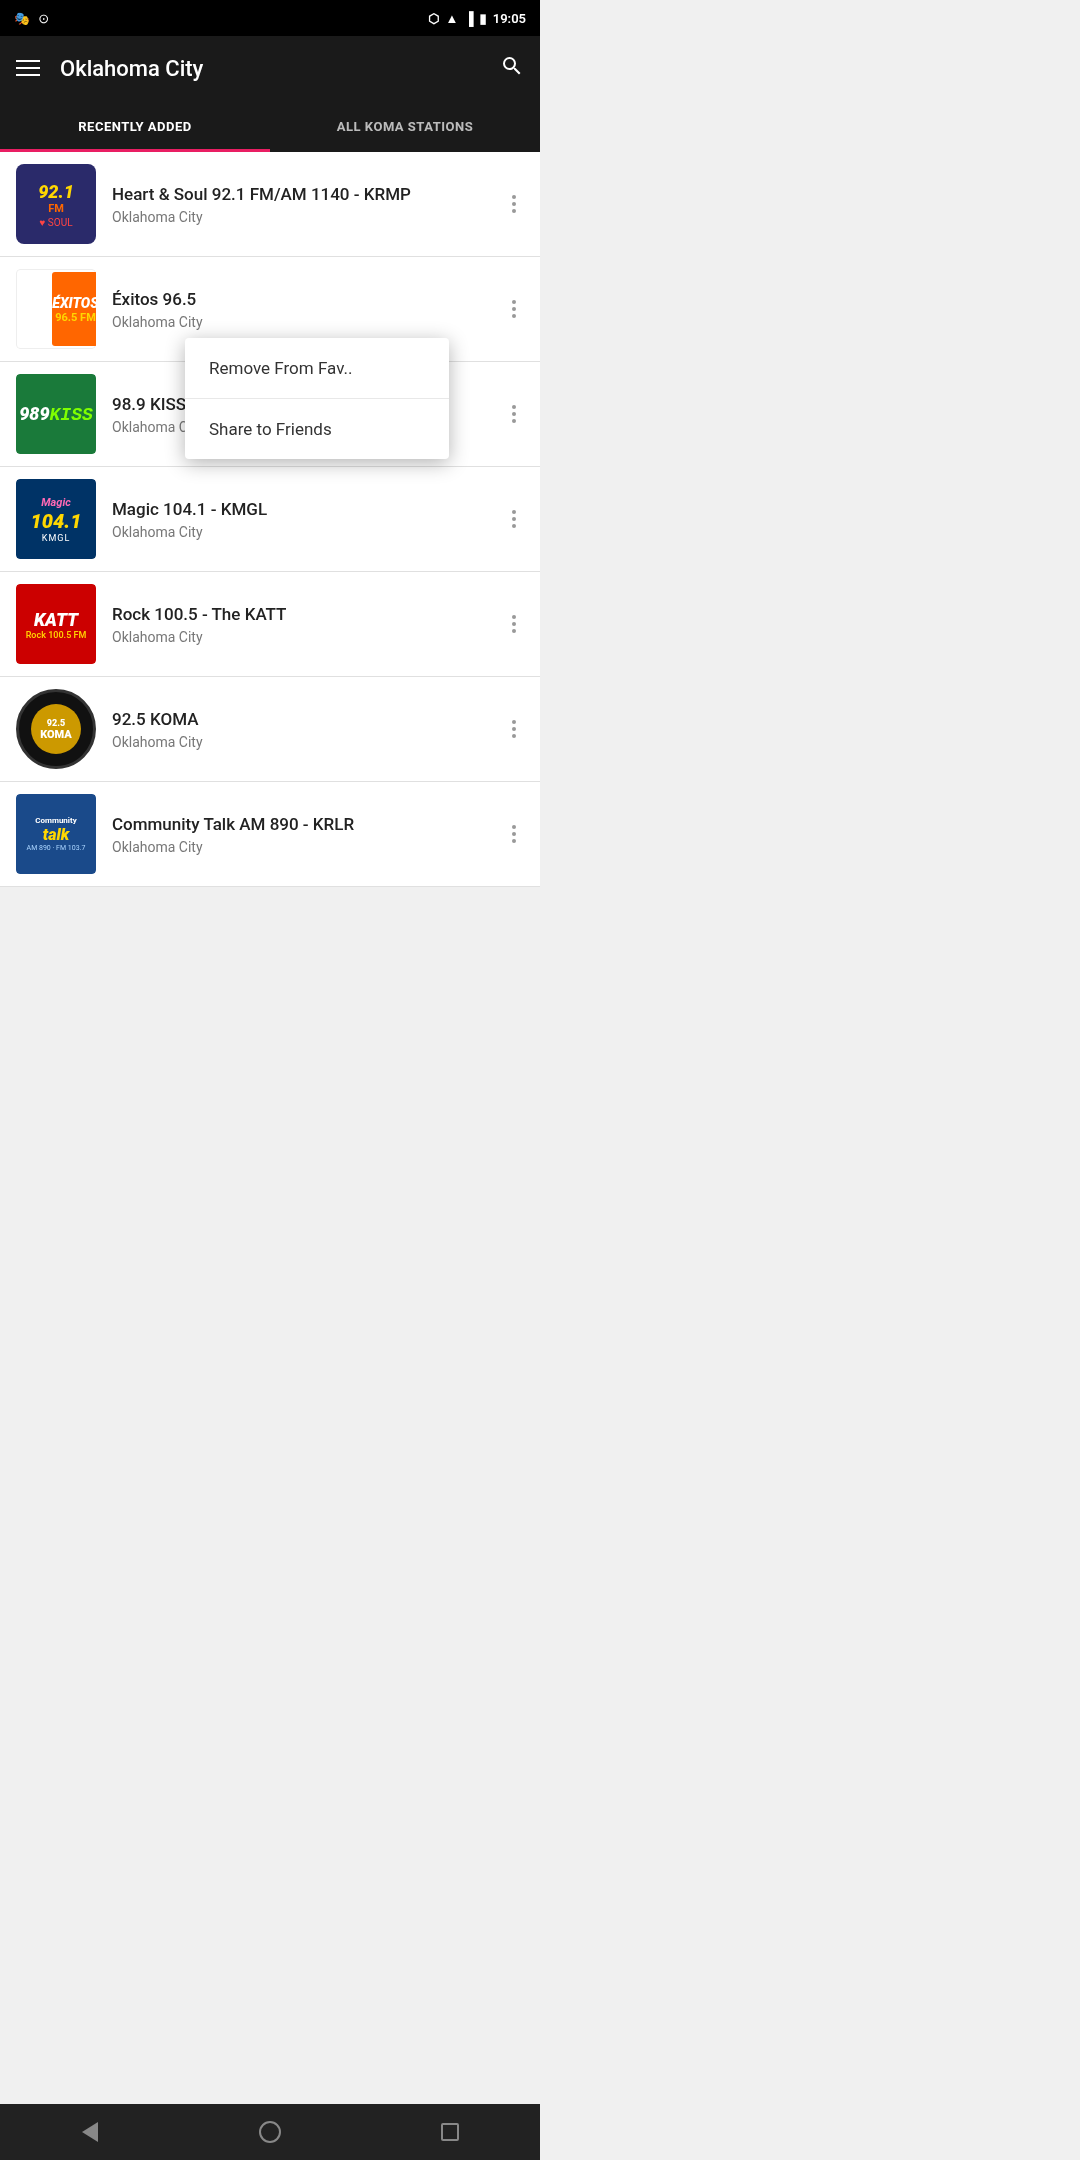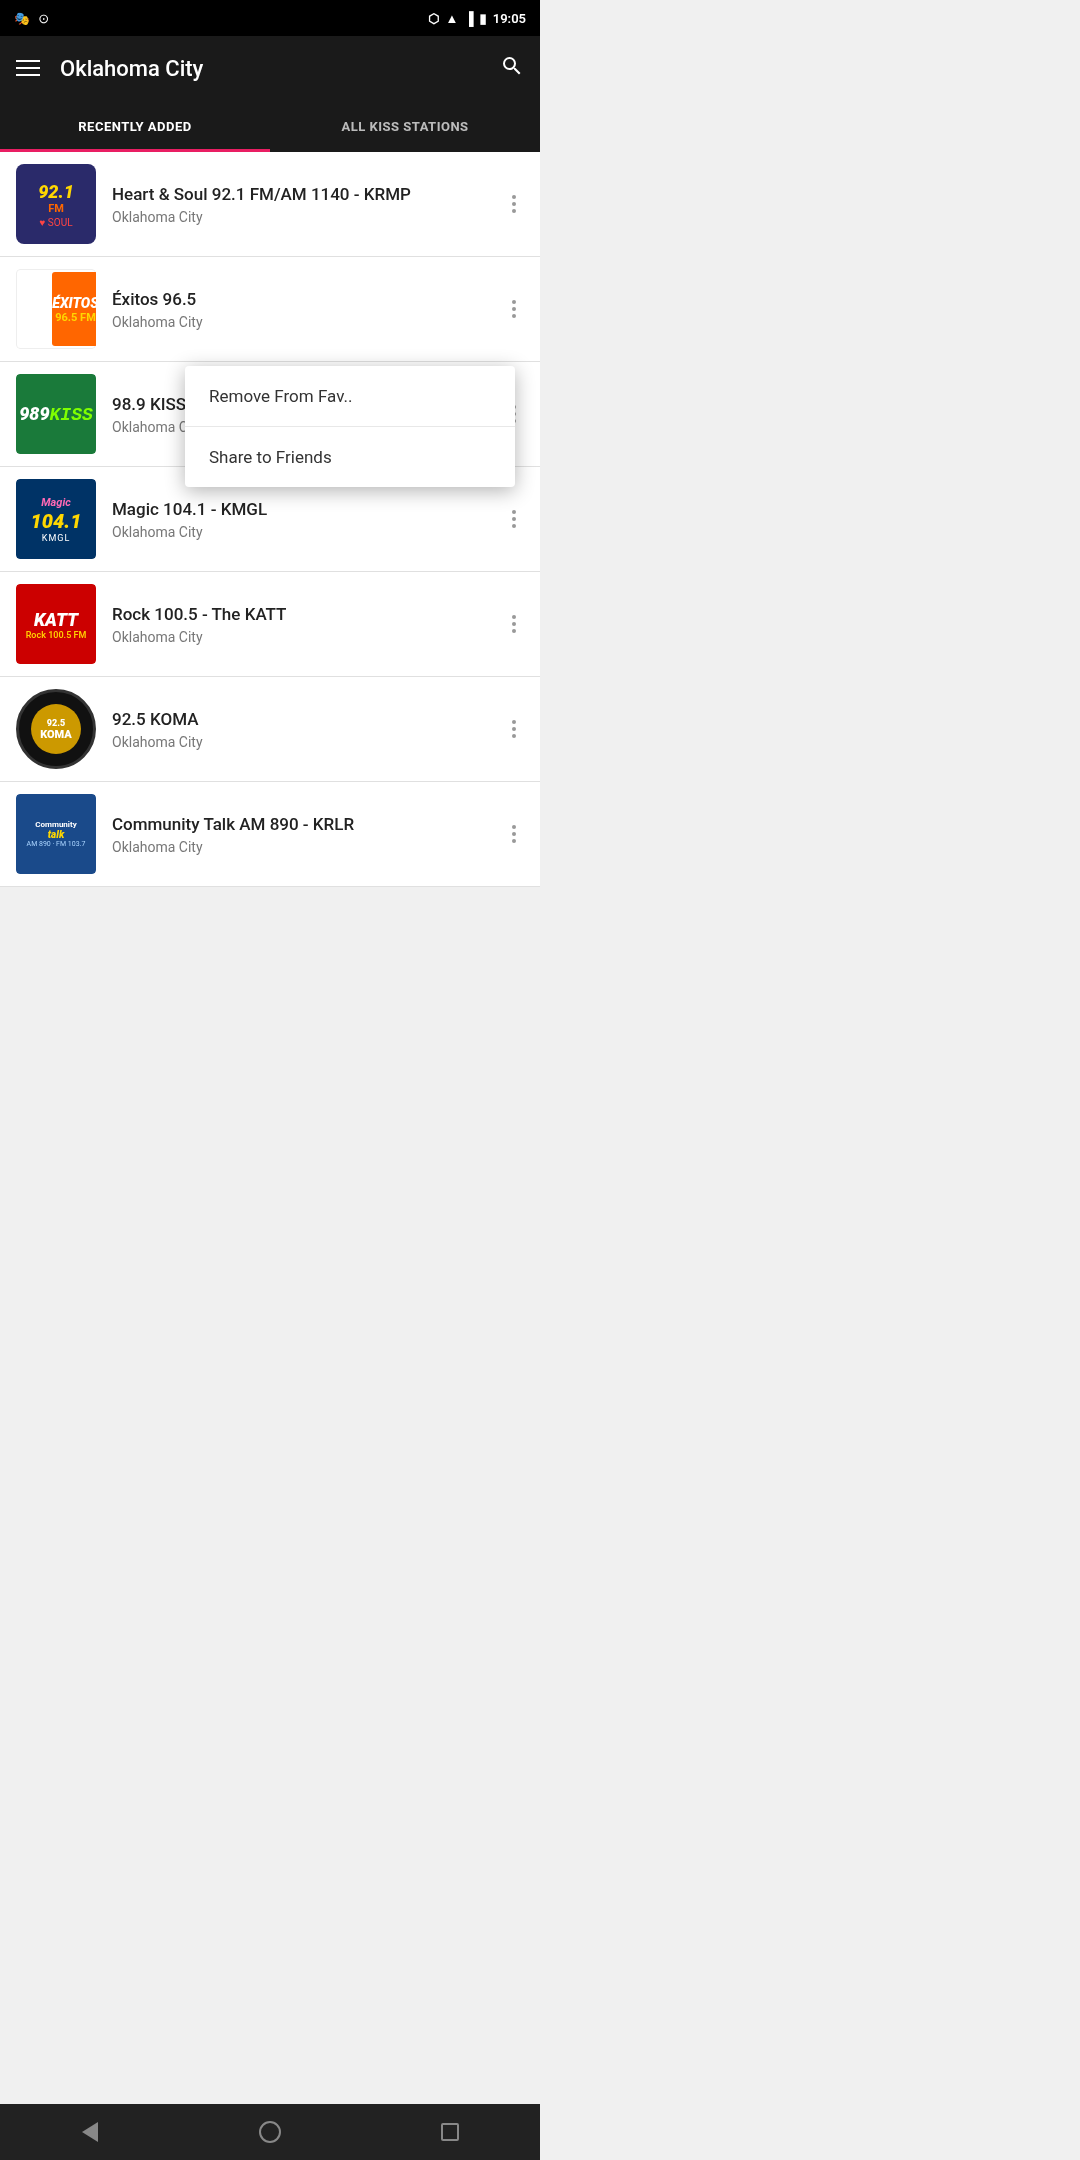--- a/index.html
+++ b/index.html
@@ -340,35 +340,35 @@
       align-items: center;
       justify-content: center;
     }
     .logo-community .comm-text {
       color: #fff;
       font-size: 8px;
       font-weight: 700;
     }
     .logo-community .comm-talk {
       color: #ffd700;
-      font-size: 10px;
+      font-size: 16px;
       font-weight: 900;
       font-style: italic;
     }
     .logo-community .comm-freq {
       color: #aad4ff;
       font-size: 7px;
     }
 
     
     .context-menu {
       position: absolute;
-      top: 366px;
+      top: 338px;
       left: 185px;
-      width: 330px;
+      width: 264px;
       background: #fff;
       box-shadow: 0 4px 20px rgba(0,0,0,0.3);
       border-radius: 4px;
       z-index: 100;
     }
     .context-menu-item {
       padding: 20px 24px;
       font-size: 17px;
       color: #333;
       cursor: pointer;
@@ -455,21 +455,21 @@
       <path d="M15.5 14h-.79l-.28-.27A6.471 6.471 0 0 0 16 9.5 6.5 6.5 0 1 0 9.5 16c1.61 0 3.09-.59 4.23-1.57l.27.28v.79l5 4.99L20.49 19l-4.99-5zm-6 0C7.01 14 5 11.99 5 9.5S7.01 5 9.5 5 14 7.01 14 9.5 11.99 14 9.5 14z"></path>
     </svg>
   </div>
 </div>
 
 <div class="tabs-bar">
   <div class="tab active">
     <span>RECENTLY ADDED</span>
   </div>
   <div class="tab">
-    <span>ALL KISS STATIONS</span>
+    <span>ALL KOMA STATIONS</span>
   </div>
 </div>
 
 <div class="station-list">
 
   <div class="station-item">
     <div class="station-logo">
       <div class="logo-921">
         <span class="freq">92.1</span>
         <span class="fm">FM</span>

